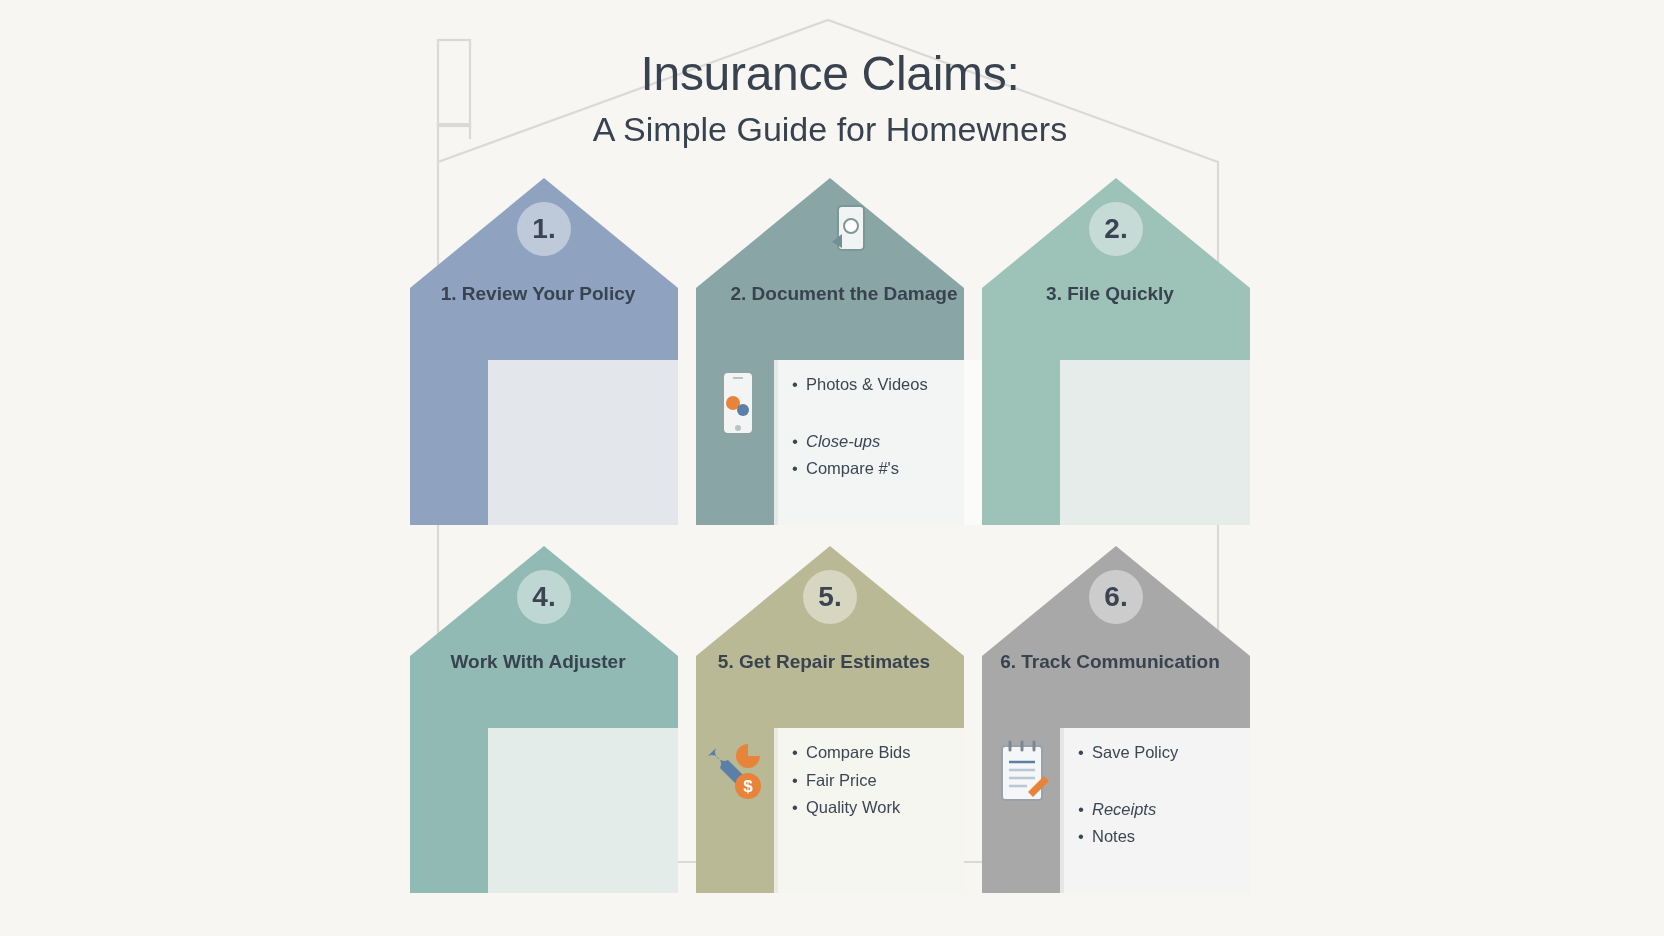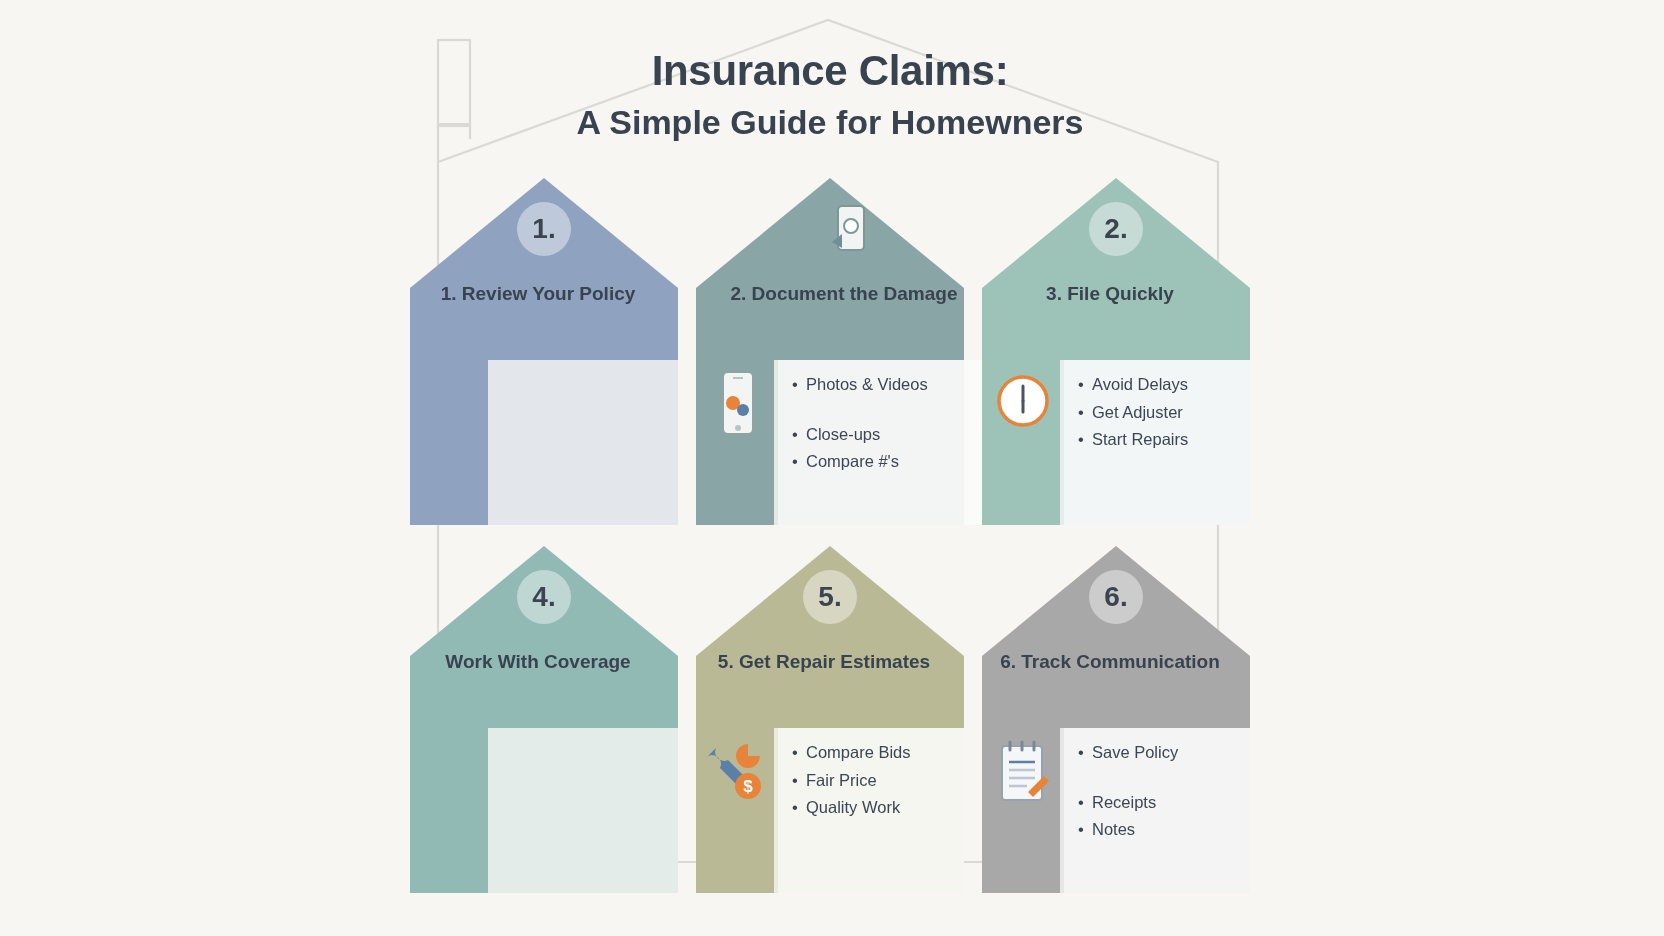--- a/index.html
+++ b/index.html
@@ -33,29 +33,29 @@
 
   
   #title-block {
     position: absolute;
     left: 400px;
     top: 46px;
     width: 860px;
     text-align: center;
   }
   #title-main {
-    font-size: 42px;
-    font-weight: bold;
+    font-size: 48px;
+    font-weight: normal;
     letter-spacing: -0.3px;
     color: #39434f;
     line-height: 1.18;
   }
   #title-sub {
     font-size: 34px;
-    font-weight: bold;
+    font-weight: normal;
     color: #39434f;
     line-height: 1.3;
     margin-top: 4px;
   }
 
   
   #grid {
     position: absolute;
     left: 410px;
     top: 178px;
@@ -133,21 +133,21 @@
     position: relative;
     padding-left: 14px;
     margin-bottom: 2px;
   }
   .list-cell li:before {
     content: "•";
     position: absolute;
     left: 0;
     top: 0;
   }
-  .list-cell li.gap { margin-top: 24px; }
+  .list-cell li.gap { margin-top: 31px; font-style: italic; }
 
   
   .icon-cell svg { display: block; }
 </style>
 </head>
 <body>
 
 <div id="canvas">
 
   <div id="house-outline">
@@ -213,47 +213,31 @@
 
     <div class="card" style="left:572px; top:0px;">
       <div class="shape">
         <svg width="268" height="347" viewBox="0 0 268 347">
           <path d="M0 110 L134 0 L268 110 L268 347 L0 347 Z" fill="#9dc2b8"></path>
           <rect x="78" y="182" width="190" height="165" fill="#e5ecea"></rect>
         </svg>
       </div>
       <div class="num-circle">2.</div>
       <div class="card-heading">3. File Quickly</div>
-      <div class="card-body">
-        <div class="icon-cell">
-          <svg width="62" height="62" viewBox="0 0 62 62">
-            <circle cx="31" cy="31" r="24" fill="#ffffff" stroke="#e8833a" stroke-width="3.5"></circle>
-            <line x1="31" y1="31" x2="31" y2="16" stroke="#4a5560" stroke-width="3" stroke-linecap="round"></line>
-            <line x1="31" y1="31" x2="31" y2="42" stroke="#4a5560" stroke-width="3" stroke-linecap="round"></line>
-          </svg>
-        </div>
-        <div class="list-cell">
-          <ul>
-            <li>Avoid Delays</li>
-            <li>Get Adjuster</li>
-            <li>Start Repairs</li>
-          </ul>
-        </div>
-      </div>
     </div>
 
     <div class="card" style="left:0px; top:368px;">
       <div class="shape">
         <svg width="268" height="347" viewBox="0 0 268 347">
           <path d="M0 110 L134 0 L268 110 L268 347 L0 347 Z" fill="#92bab4"></path>
           <rect x="78" y="182" width="190" height="165" fill="#e4ecea"></rect>
         </svg>
       </div>
       <div class="num-circle">4.</div>
-      <div class="card-heading">Work With Coverage</div>
+      <div class="card-heading">Work With Adjuster</div>
     </div>
 
     <div class="card" style="left:286px; top:368px;">
       <div class="shape">
         <svg width="268" height="347" viewBox="0 0 268 347">
           <path d="M0 110 L134 0 L268 110 L268 347 L0 347 Z" fill="#b9b995"></path>
           <rect x="78" y="182" width="190" height="165" fill="#eceade"></rect>
         </svg>
       </div>
       <div class="num-circle">5.</div>

